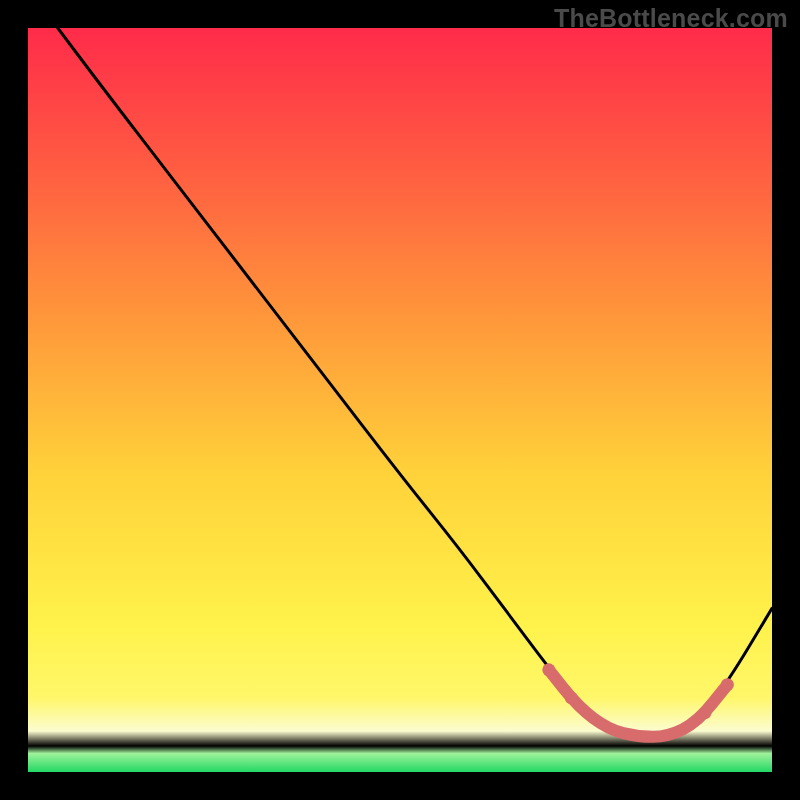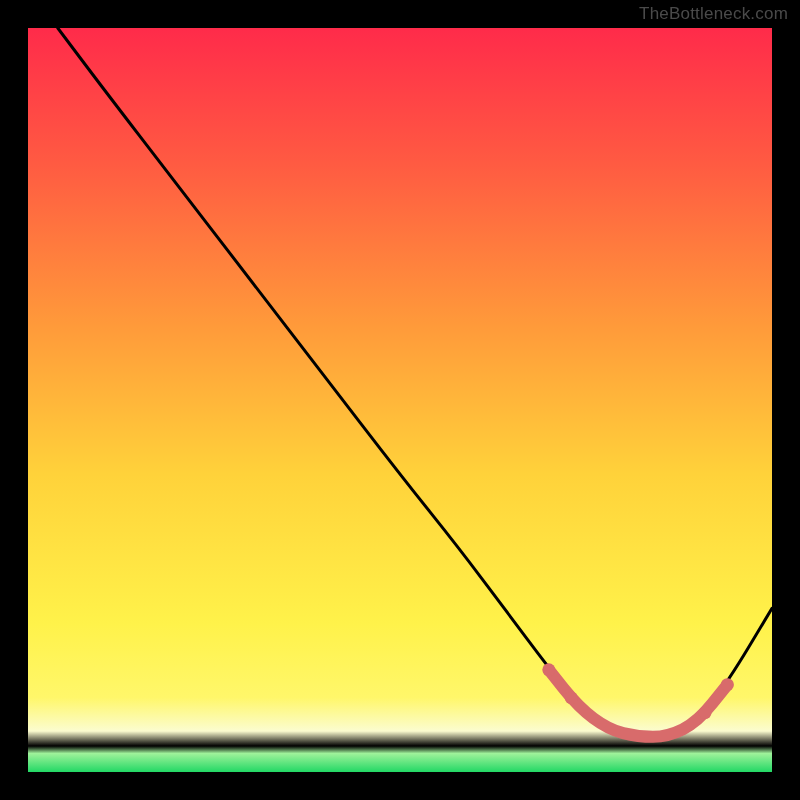--- a/index.html
+++ b/index.html
@@ -15,22 +15,22 @@
     position: relative;
     width: 800px;
     height: 800px;
     background: #000;
   }
   .watermark {
     position: absolute;
     top: 4px;
     right: 12px;
     color: #4a4a4a;
-    font-size: 17px;
-    font-weight: 400;
+    font-size: 25px;
+    font-weight: 700;
     letter-spacing: 0.2px;
     user-select: none;
   }
   .plot {
     position: absolute;
     left: 28px;
     top: 28px;
     width: 744px;
     height: 744px;
   }

